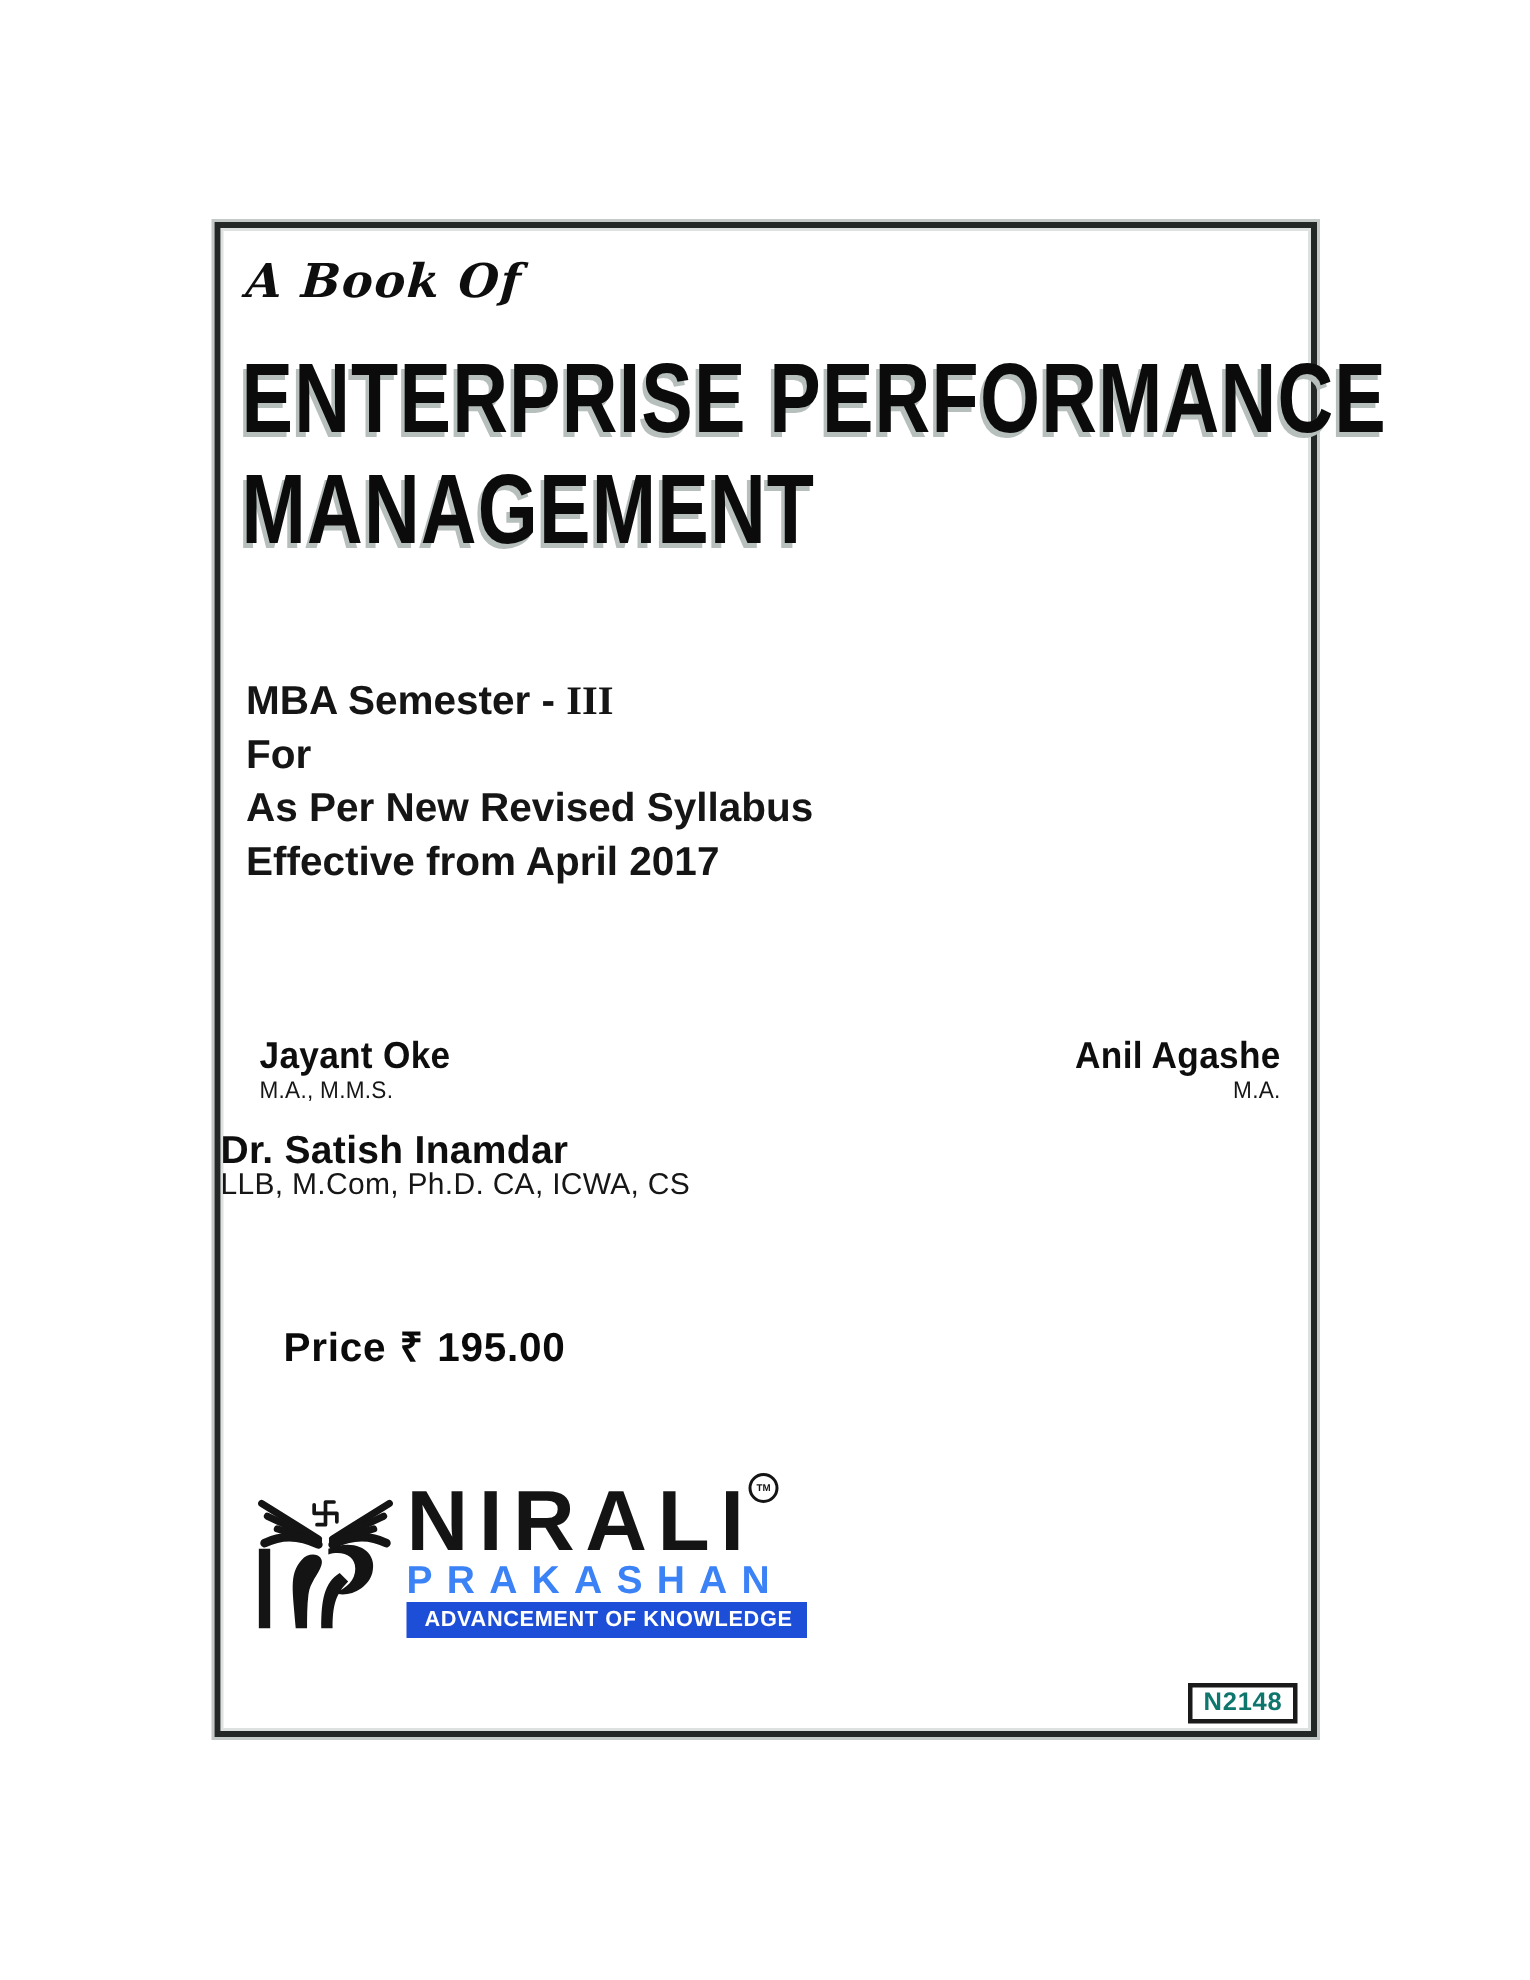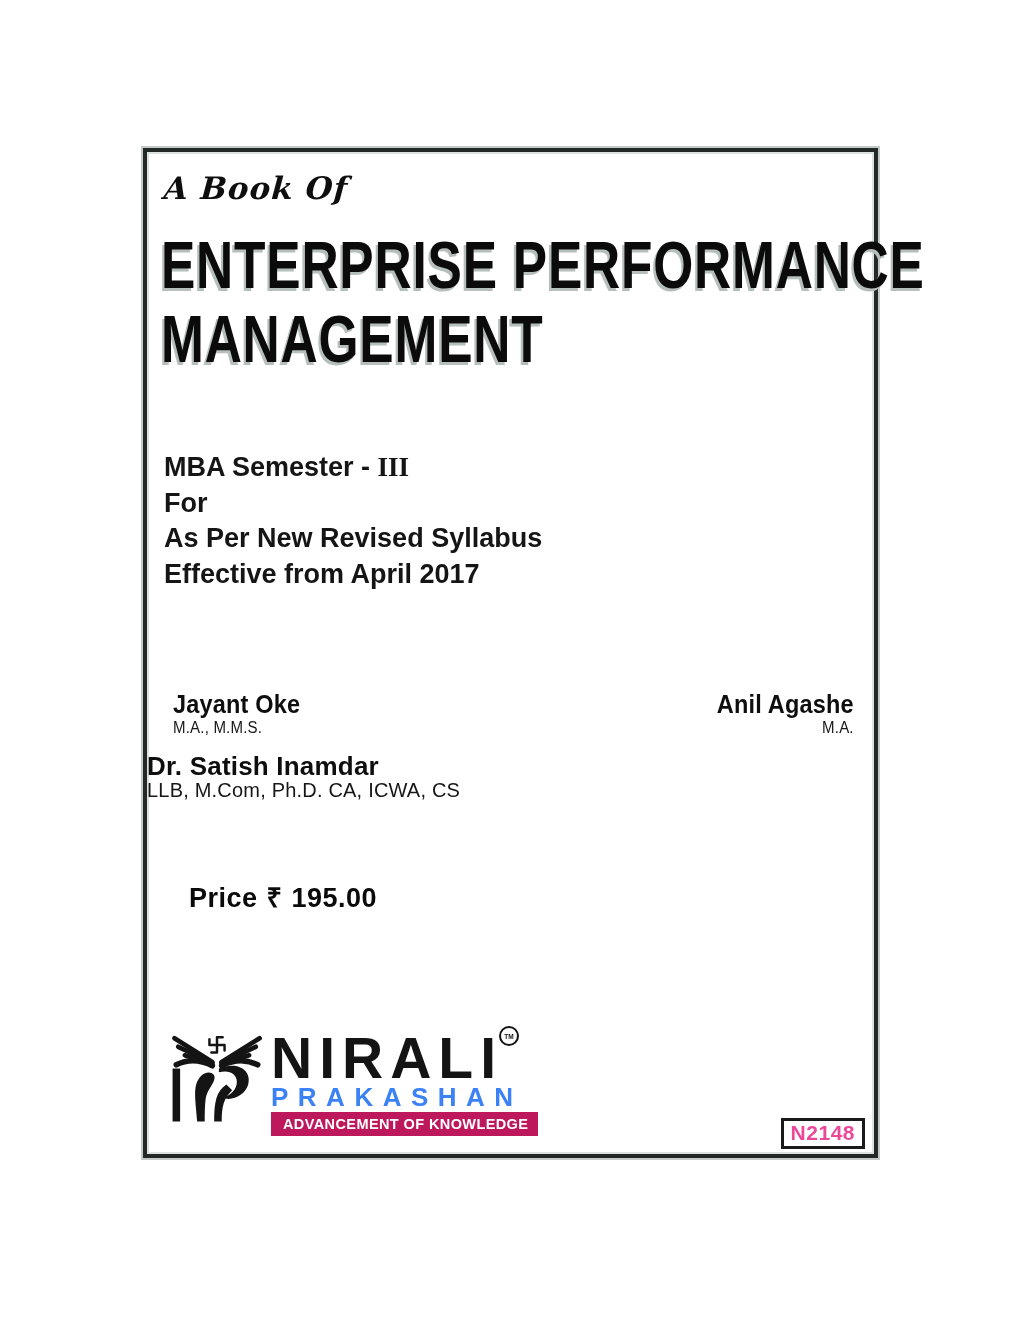--- a/index.html
+++ b/index.html
@@ -53,22 +53,22 @@
   .author-name{font-weight:bold;font-size:25px;line-height:28px;color:#0e0e0e;letter-spacing:0.2px;}
   .author-qual{font-size:16px;line-height:20px;color:#161616;letter-spacing:0.2px;}
   .author-center .author-name{font-size:26px;}
   .author-center .author-qual{font-size:20px;}
   .price{
     position:absolute;left:26px;top:726px;
     font-weight:900;font-size:27px;letter-spacing:0.5px;color:#0a0a0a;margin-left:16px;
   }
   .price .sp{margin-right:9px;}
   .logo{
-    position:absolute;left:18px;top:876px;
-    display:flex;align-items:flex-start;
+    position:absolute;left:18px;top:832px;
+    display:flex;align-items:flex-end;
   }
   .logo-mark{display:block;margin-right:2px;}
   .logo-text{position:relative;padding-top:6px;}
   .nirali-row{position:relative;display:inline-block;}
   .nirali{
     font-weight:bold;font-size:57px;line-height:48px;
     letter-spacing:7px;color:#141414;
     transform:scaleY(1.0);display:inline-block;
   }
   .tm-badge{
@@ -76,29 +76,29 @@
     width:16px;height:16px;border:2px solid #141414;border-radius:50%;
     font-size:6.5px;font-weight:bold;color:#141414;
     display:flex;align-items:center;justify-content:center;
     letter-spacing:0;
   }
   .prakashan{
     font-weight:bold;font-size:26px;line-height:26px;
     letter-spacing:9.5px;color:#3b82f6;margin-top:2px;white-space:nowrap;
   }
   .tagline{
-    margin-top:2px;background:#be185d;color:#ffffff;
+    margin-top:2px;background:#1d4ed8;color:#ffffff;
     font-weight:bold;font-size:14.5px;letter-spacing:0.4px;
     padding:4px 10px 4px 12px;display:inline-block;white-space:nowrap;
   }
   .code-box{
     position:absolute;right:9px;bottom:5px;
     border:3px solid #1a1a1a;background:#ffffff;
-    font-weight:bold;font-size:21px;letter-spacing:0.5px;
-    padding:0px 7px 1px 7px;color:#ec4899;margin-left:16px;
+    font-weight:bold;font-size:17px;letter-spacing:0.5px;
+    padding:0px 7px 1px 7px;color:#0f766e;margin-left:16px;
   }
 </style>
 </head>
 <body>
 
 <div class="page">
   <div class="frame">
 
     <div class="book-of">A Book Of</div>
 

